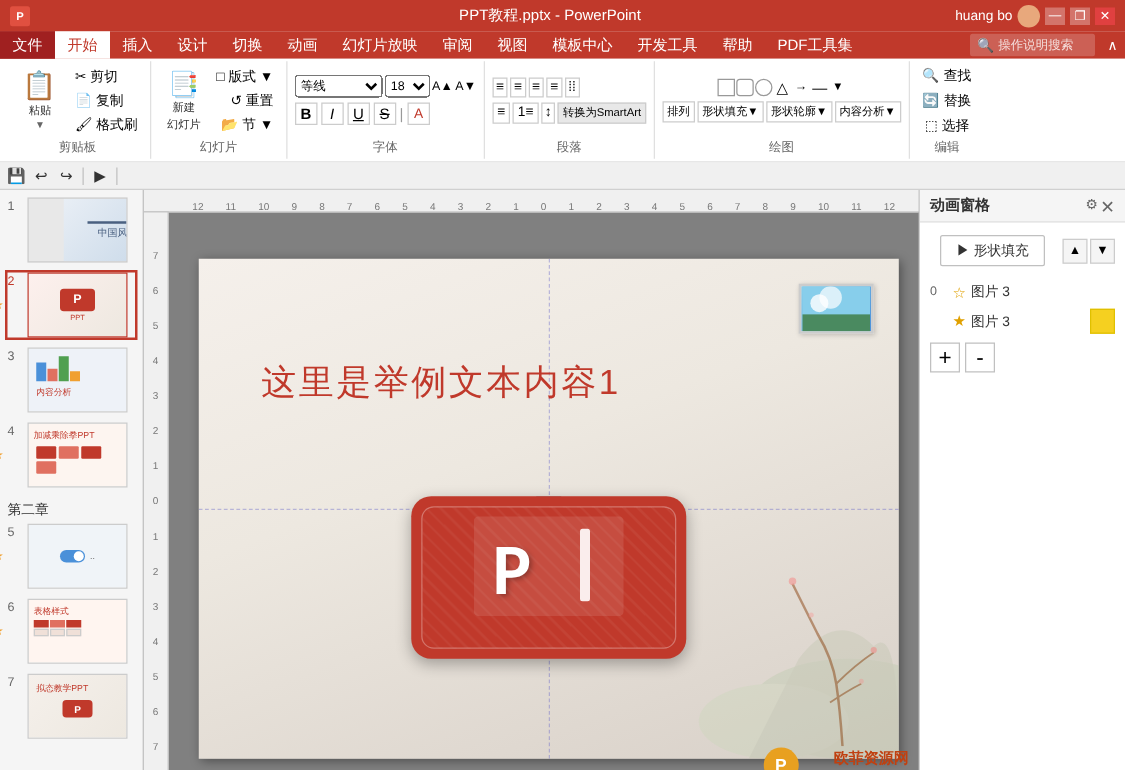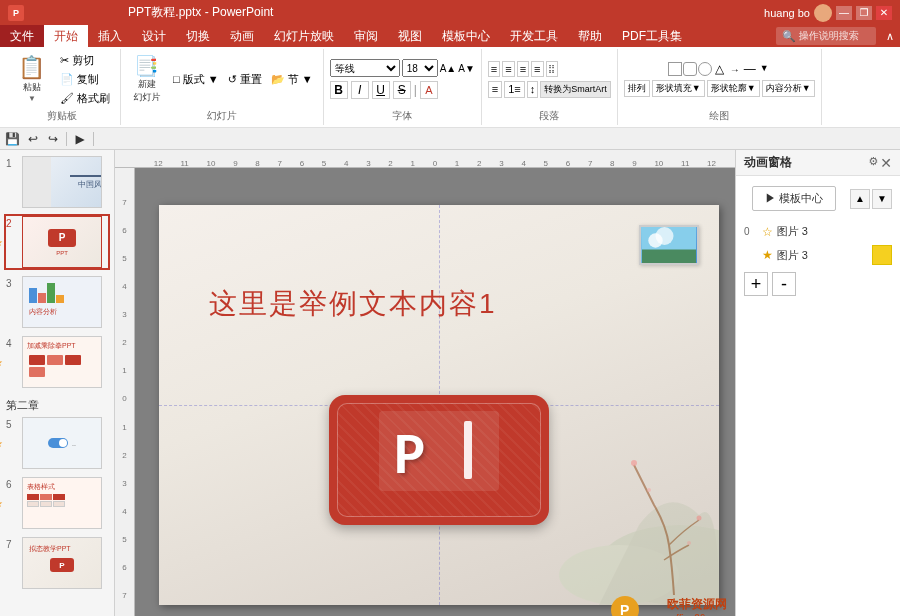--- a/index.html
+++ b/index.html
@@ -8,21 +8,21 @@
     
     #title-bar {
       height: 25px;
       background: #c0392b;
       display: flex;
       align-items: center;
       justify-content: space-between;
       padding: 0 8px;
       color: white;
     }
-    #title-bar .title-text { font-size: 12px; flex: 1; }
+    #title-bar .title-text { font-size: 12px; flex: 1; text-align: center; }
     #title-bar .win-controls { display: flex; gap: 4px; }
     #title-bar .win-btn { width: 16px; height: 14px; background: rgba(255,255,255,0.3); display: flex; align-items: center; justify-content: center; font-size: 10px; cursor: pointer; }
     #title-bar .user-area { display: flex; align-items: center; gap: 4px; font-size: 11px; }
     #title-bar .user-avatar { width: 18px; height: 18px; background: #e8a87c; border-radius: 50%; }
     #ribbon-tabs {
       display: flex;
       background: #c0392b;
       height: 22px;
     }
     .ribbon-tab {
@@ -369,21 +369,21 @@
     <div class="ribbon-group-label">剪贴板</div>
   </div>
 
   <div class="ribbon-group" style="min-width:80px;">
     <div class="ribbon-group-content">
       <div class="ribbon-btn ribbon-btn-large">
         <div style="font-size:20px;">📑</div>
         <div style="font-size:9px;">新建</div>
         <div style="font-size:9px;">幻灯片</div>
       </div>
-      <div style="display:flex;flex-direction:row;gap:1px;align-items:flex-end;">
+      <div style="display:flex;flex-direction:column;gap:1px;align-items:flex-end;">
         <div class="ribbon-small-btn">□ 版式 ▼</div>
         <div class="ribbon-small-btn">↺ 重置</div>
         <div class="ribbon-small-btn">📂 节 ▼</div>
       </div>
     </div>
     <div class="ribbon-group-label">幻灯片</div>
   </div>
 
   <div class="ribbon-group" style="min-width:130px;">
     <div class="ribbon-group-content" style="flex-direction:column;align-items:flex-start;">
@@ -443,20 +443,28 @@
       <div style="display:flex;gap:2px;margin-top:2px;">
         <div style="font-size:9px;cursor:pointer;border:1px solid #ccc;padding:1px 3px;">排列</div>
         <div style="font-size:9px;cursor:pointer;border:1px solid #ccc;padding:1px 3px;">形状填充▼</div>
         <div style="font-size:9px;cursor:pointer;border:1px solid #ccc;padding:1px 3px;">形状轮廓▼</div>
         <div style="font-size:9px;cursor:pointer;border:1px solid #ccc;padding:1px 3px;">内容分析▼</div>
       </div>
     </div>
     <div class="ribbon-group-label">绘图</div>
   </div>
 
+  <div class="ribbon-group" style="border-right:none;">
+    <div class="ribbon-group-content" style="flex-direction:column;gap:2px;">
+      <div class="ribbon-small-btn" style="font-size:11px;">🔍 查找</div>
+      <div class="ribbon-small-btn" style="font-size:11px;">🔄 替换</div>
+      <div class="ribbon-small-btn" style="font-size:11px;">⬚ 选择</div>
+    </div>
+    <div class="ribbon-group-label">编辑</div>
+  </div>
 </div>
 
 <div id="toolbar">
   <div class="toolbar-btn" title="保存">💾</div>
   <div class="toolbar-btn" title="撤销">↩</div>
   <div class="toolbar-btn" title="恢复">↪</div>
   <div class="toolbar-sep"></div>
   <div class="toolbar-btn" title="从头开始">▶</div>
   <div class="toolbar-sep"></div>
 </div>
@@ -688,21 +696,21 @@
   <div id="animation-panel">
     <div id="anim-header">
       <span class="title">动画窗格</span>
       <div style="display:flex;gap:2px;">
         <div style="cursor:pointer;font-size:11px;color:#666;">⚙</div>
         <div class="close-btn">✕</div>
       </div>
     </div>
 
     <div style="padding:4px 8px;display:flex;align-items:center;justify-content:space-between;">
-      <button id="anim-play-btn">▶ 模板中心</button>
+      <button id="anim-play-btn">▶ 形状填充</button>
       <div style="display:flex;gap:2px;">
         <div style="width:20px;height:20px;border:1px solid #ccc;background:#f5f5f5;display:flex;align-items:center;justify-content:center;cursor:pointer;font-size:10px;">▲</div>
         <div style="width:20px;height:20px;border:1px solid #ccc;background:#f5f5f5;display:flex;align-items:center;justify-content:center;cursor:pointer;font-size:10px;">▼</div>
       </div>
     </div>
 
     <div class="anim-item">
       <span class="anim-num">0</span>
       <span class="anim-icon" style="color:#e0a000;">☆</span>
       <span class="anim-label">图片 3</span>

